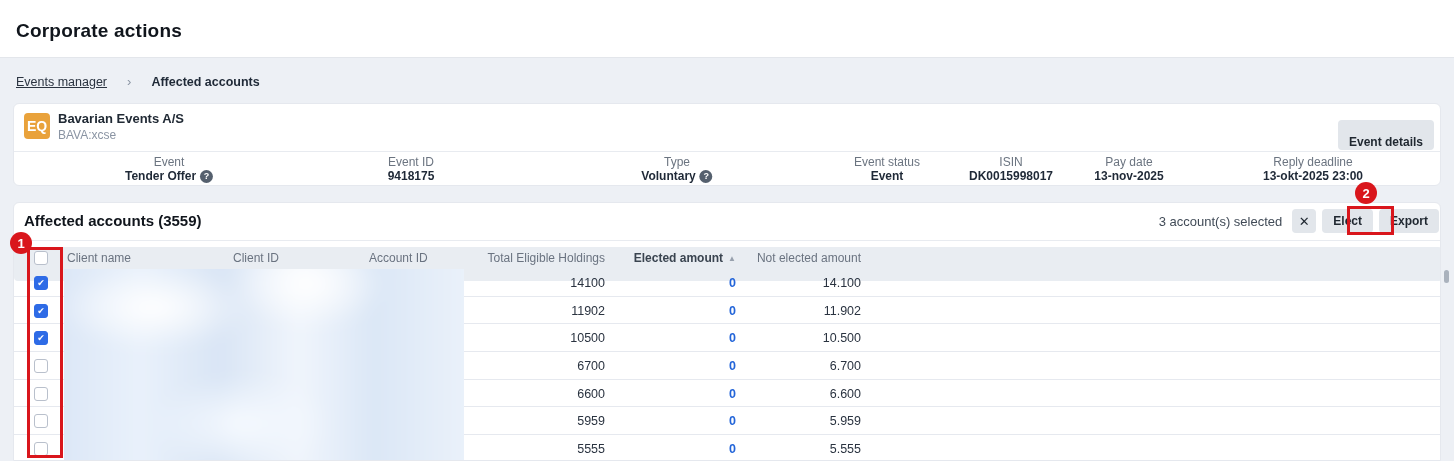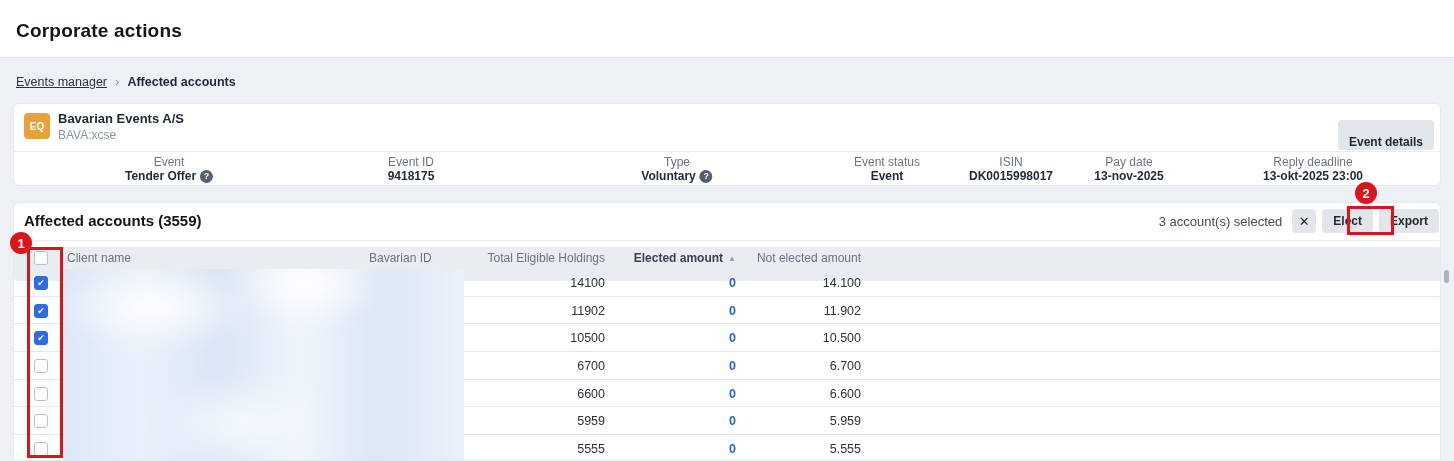--- a/index.html
+++ b/index.html
@@ -5,28 +5,28 @@
   * { margin:0; padding:0; box-sizing:border-box; }
   html,body { background:#edf0f5; }
   body { font-family:"Liberation Sans","DejaVu Sans",sans-serif; }
   #screen { position:relative; width:1454px; height:461px; overflow:hidden; background:#edf0f5; }
 
   
   .appbar { position:absolute; left:0; top:0; width:1454px; height:58px; background:#ffffff; border-bottom:1px solid #e3e6eb; }
   .page-title { position:absolute; left:16px; top:20px; font-size:19px; font-weight:700; color:#10151c; letter-spacing:.2px; }
 
   
-  .breadcrumb { position:absolute; left:16px; top:74px; font-size:12.5px; color:#2a3340; display:flex; align-items:center; gap:8px; }
+  .breadcrumb { position:absolute; left:16px; top:74px; font-size:12.5px; color:#2a3340; display:flex; align-items:center; gap:20px; }
   .crumb-link { color:#2a3340; text-decoration:underline; cursor:pointer; }
   .crumb-sep { color:#8a94a3; font-size:13px; }
   .crumb-current { font-weight:700; color:#1f2937; }
 
   
   .event-card { position:absolute; left:13px; top:103px; width:1428px; height:83px; background:#ffffff; border:1px solid #e5e8ee; border-radius:6px; }
-  .eq-badge { position:absolute; left:10px; top:9px; width:26px; height:26px; background:#e9a23b; border-radius:4px; color:#ffffff; font-size:10px; font-weight:700; display:flex; align-items:center; justify-content:center; }
+  .eq-badge { position:absolute; left:10px; top:9px; width:26px; height:26px; background:#e9a23b; border-radius:4px; color:#ffffff; font-size:14px; font-weight:700; display:flex; align-items:center; justify-content:center; }
   .company-name { position:absolute; left:44px; top:7px; font-size:13px; font-weight:600; color:#212a35; }
   .ticker { position:absolute; left:44px; top:24px; font-size:12px; color:#8a94a3; }
   .btn { background:#e2e6eb; border:none; border-radius:4px; font-family:inherit; font-size:12px; font-weight:700; color:#1f2730; cursor:pointer; }
   .event-details-btn { position:absolute; right:6px; top:16px; height:23px; padding:15px 11px; }
   .card-divider { position:absolute; left:0; right:0; top:47px; border-top:1px solid #e8ebf0; }
   .field { position:absolute; top:52px; transform:translateX(-50%); text-align:center; white-space:nowrap; }
   .f-label { font-size:12px; color:#6b7480; line-height:13px; }
   .f-value { font-size:12px; font-weight:700; color:#1f2937; line-height:15px; display:flex; align-items:center; justify-content:center; gap:4px; }
   .help-icon { width:13px; height:13px; border-radius:50%; background:#55606e; color:#ffffff; font-size:9px; font-weight:700; display:inline-flex; align-items:center; justify-content:center; cursor:pointer; }
 
@@ -172,21 +172,22 @@
       <button class="btn action-btn">Elect</button>
       <button class="btn action-btn">Export</button>
     </div>
     <div class="toolbar-divider"></div>
 
     <div class="thead">
       <div class="cell cb-cell" style="height:22px">
         <div class="cb" id="header-cb"></div>
       </div>
       <div class="th col-name">Client name</div>
-      <div class="th col-aid">Bavarian ID</div>
+      <div class="th col-cid">Client ID</div>
+      <div class="th col-aid">Account ID</div>
       <div class="th right col-teh">Total Eligible Holdings</div>
       <div class="th right th-sorted col-ela">
         <span>Elected amount</span>
         <span class="sort-icon">▲</span>
       </div>
       <div class="th right col-nea">Not elected amount</div>
     </div>
 
     <div class="tbody" id="tbody">
   <div class="trow">

